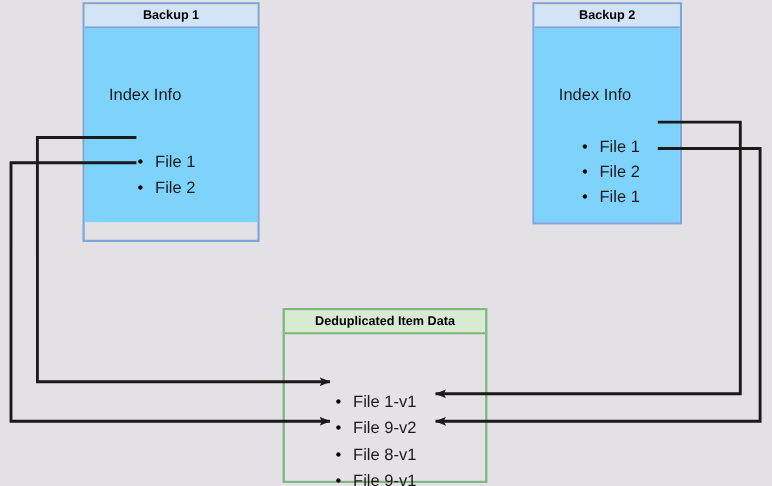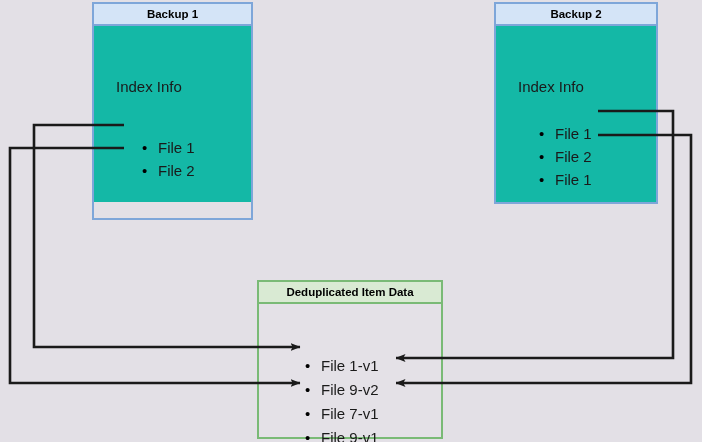--- a/index.html
+++ b/index.html
@@ -51,21 +51,21 @@
   
   .node-blue {
     border: 2px solid #7ea6d9;
     background: #e3e0e6;
   }
   .node-blue .node-header {
     background: #d4e4f7;
     border-bottom: 2px solid #7ea6d9;
   }
   .node-blue .node-body {
-    background: #14b8a6;
+    background: #7dd3fc;
   }
   
   .node-green {
     border: 2px solid #7aba76;
     background: #c4b5fd;
   }
   .node-green .node-header {
     background: #d9ead3;
     border-bottom: 2px solid #7aba76;
   }
@@ -127,48 +127,48 @@
 
     <path d="M124,125 L34,125 L34,347 L300,347" fill="none" stroke="#1a1a1a" stroke-width="2.6" marker-end="url(#arrowR)"></path>
 
     <path d="M124,148 L10,148 L10,383 L300,383" fill="none" stroke="#1a1a1a" stroke-width="2.6" marker-end="url(#arrowR)"></path>
 
     <path d="M598,111 L673,111 L673,358 L396,358" fill="none" stroke="#1a1a1a" stroke-width="2.6" marker-end="url(#arrowL)"></path>
 
     <path d="M598,135 L691,135 L691,383 L396,383" fill="none" stroke="#1a1a1a" stroke-width="2.6" marker-end="url(#arrowL)"></path>
   </svg>
 
-  <div class="node node-blue" style="left:92px; top:2px; width:161px; height:218px;">
+  <div class="node node-blue" style="left:75px; top:2px; width:161px; height:218px;">
     <div class="node-header">Backup 1</div>
     <div class="node-body" style="height:176px;">
       <div class="index-label" style="left:22px; top:52px;">Index Info</div>
       <ul class="file-list" style="left:48px; top:110px;">
         <li>File 1</li>
         <li>File 2</li>
       </ul>
     </div>
   </div>
 
-  <div class="node node-blue" style="left:494px; top:2px; width:164px; height:202px;">
+  <div class="node node-blue" style="left:484px; top:2px; width:136px; height:202px;">
     <div class="node-header">Backup 2</div>
     <div class="node-body" style="height:176px;">
       <div class="index-label" style="left:22px; top:52px;">Index Info</div>
       <ul class="file-list" style="left:43px; top:96px;">
         <li>File 1</li>
         <li>File 2</li>
         <li>File 1</li>
       </ul>
     </div>
   </div>
 
   <div class="node node-green" style="left:257px; top:280px; width:186px; height:159px;">
     <div class="node-header">Deduplicated Item Data</div>
     <div class="node-body" style="height:133px;">
       <ul class="file-list dedup-list" style="left:46px; top:30px;margin-top:20px;">
         <li>File 1-v1</li>
         <li>File 9-v2</li>
-        <li>File 7-v1</li>
+        <li>File 8-v1</li>
         <li>File 9-v1</li>
       </ul>
     </div>
   </div>
 
 </div>
 
 </body></html>

